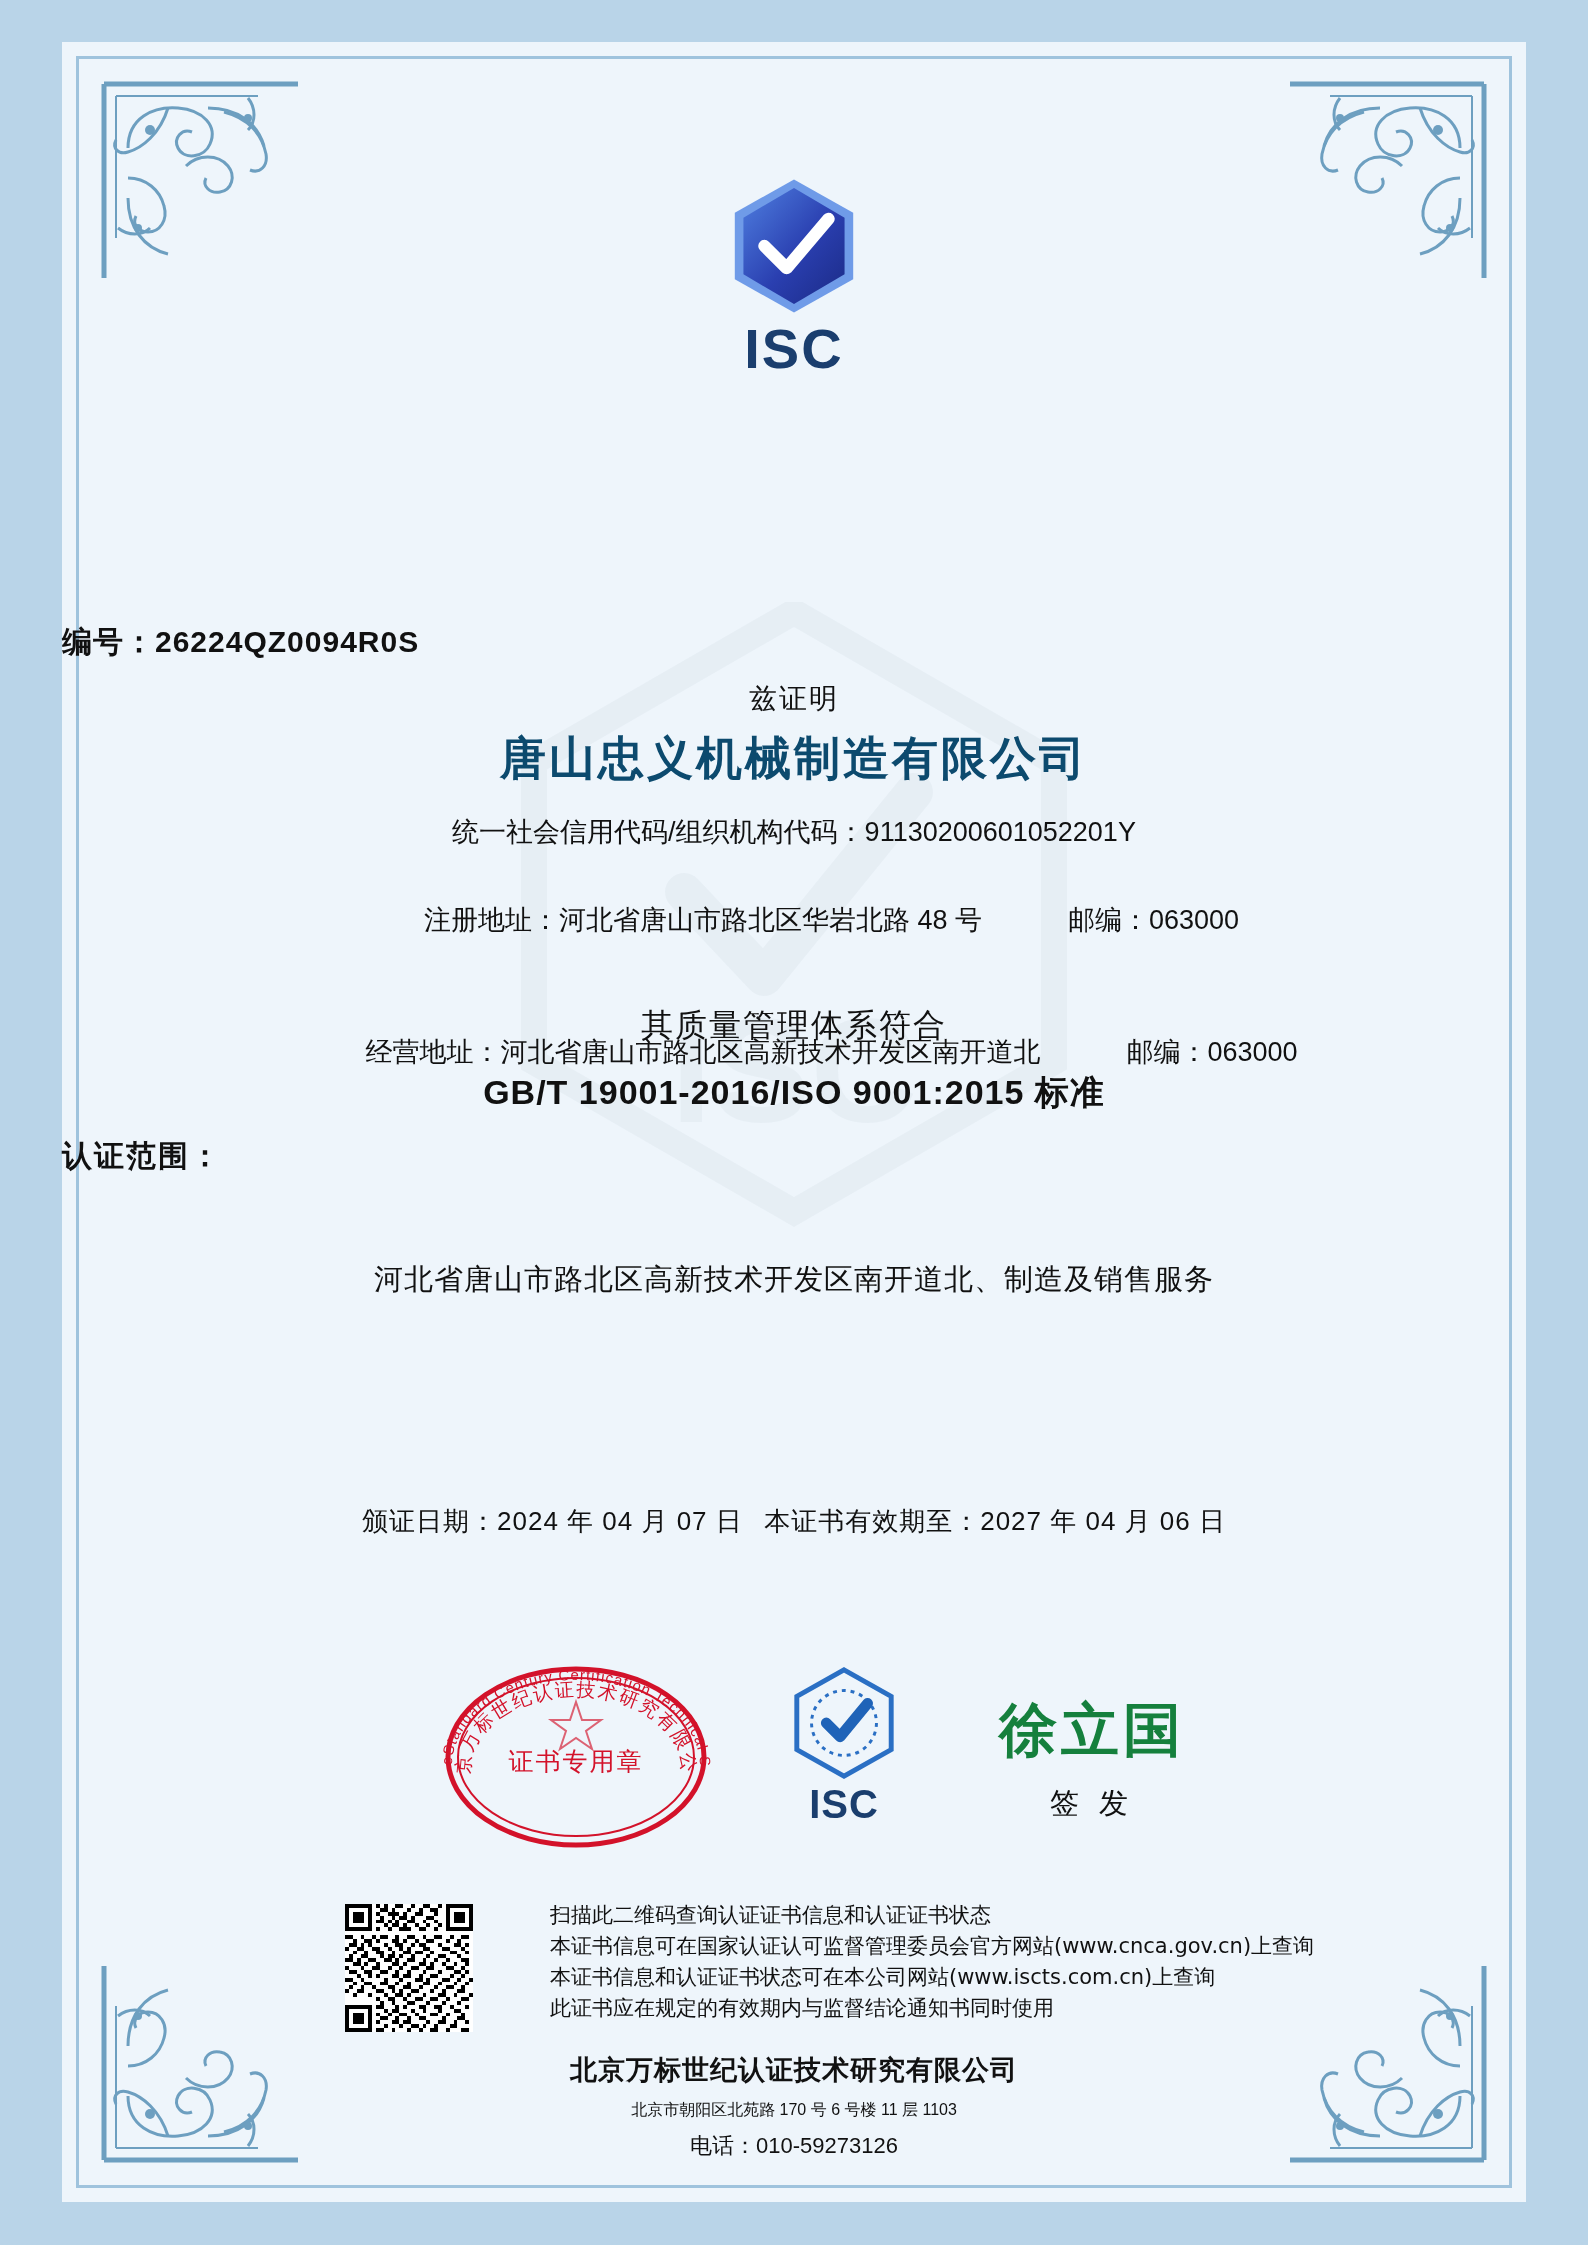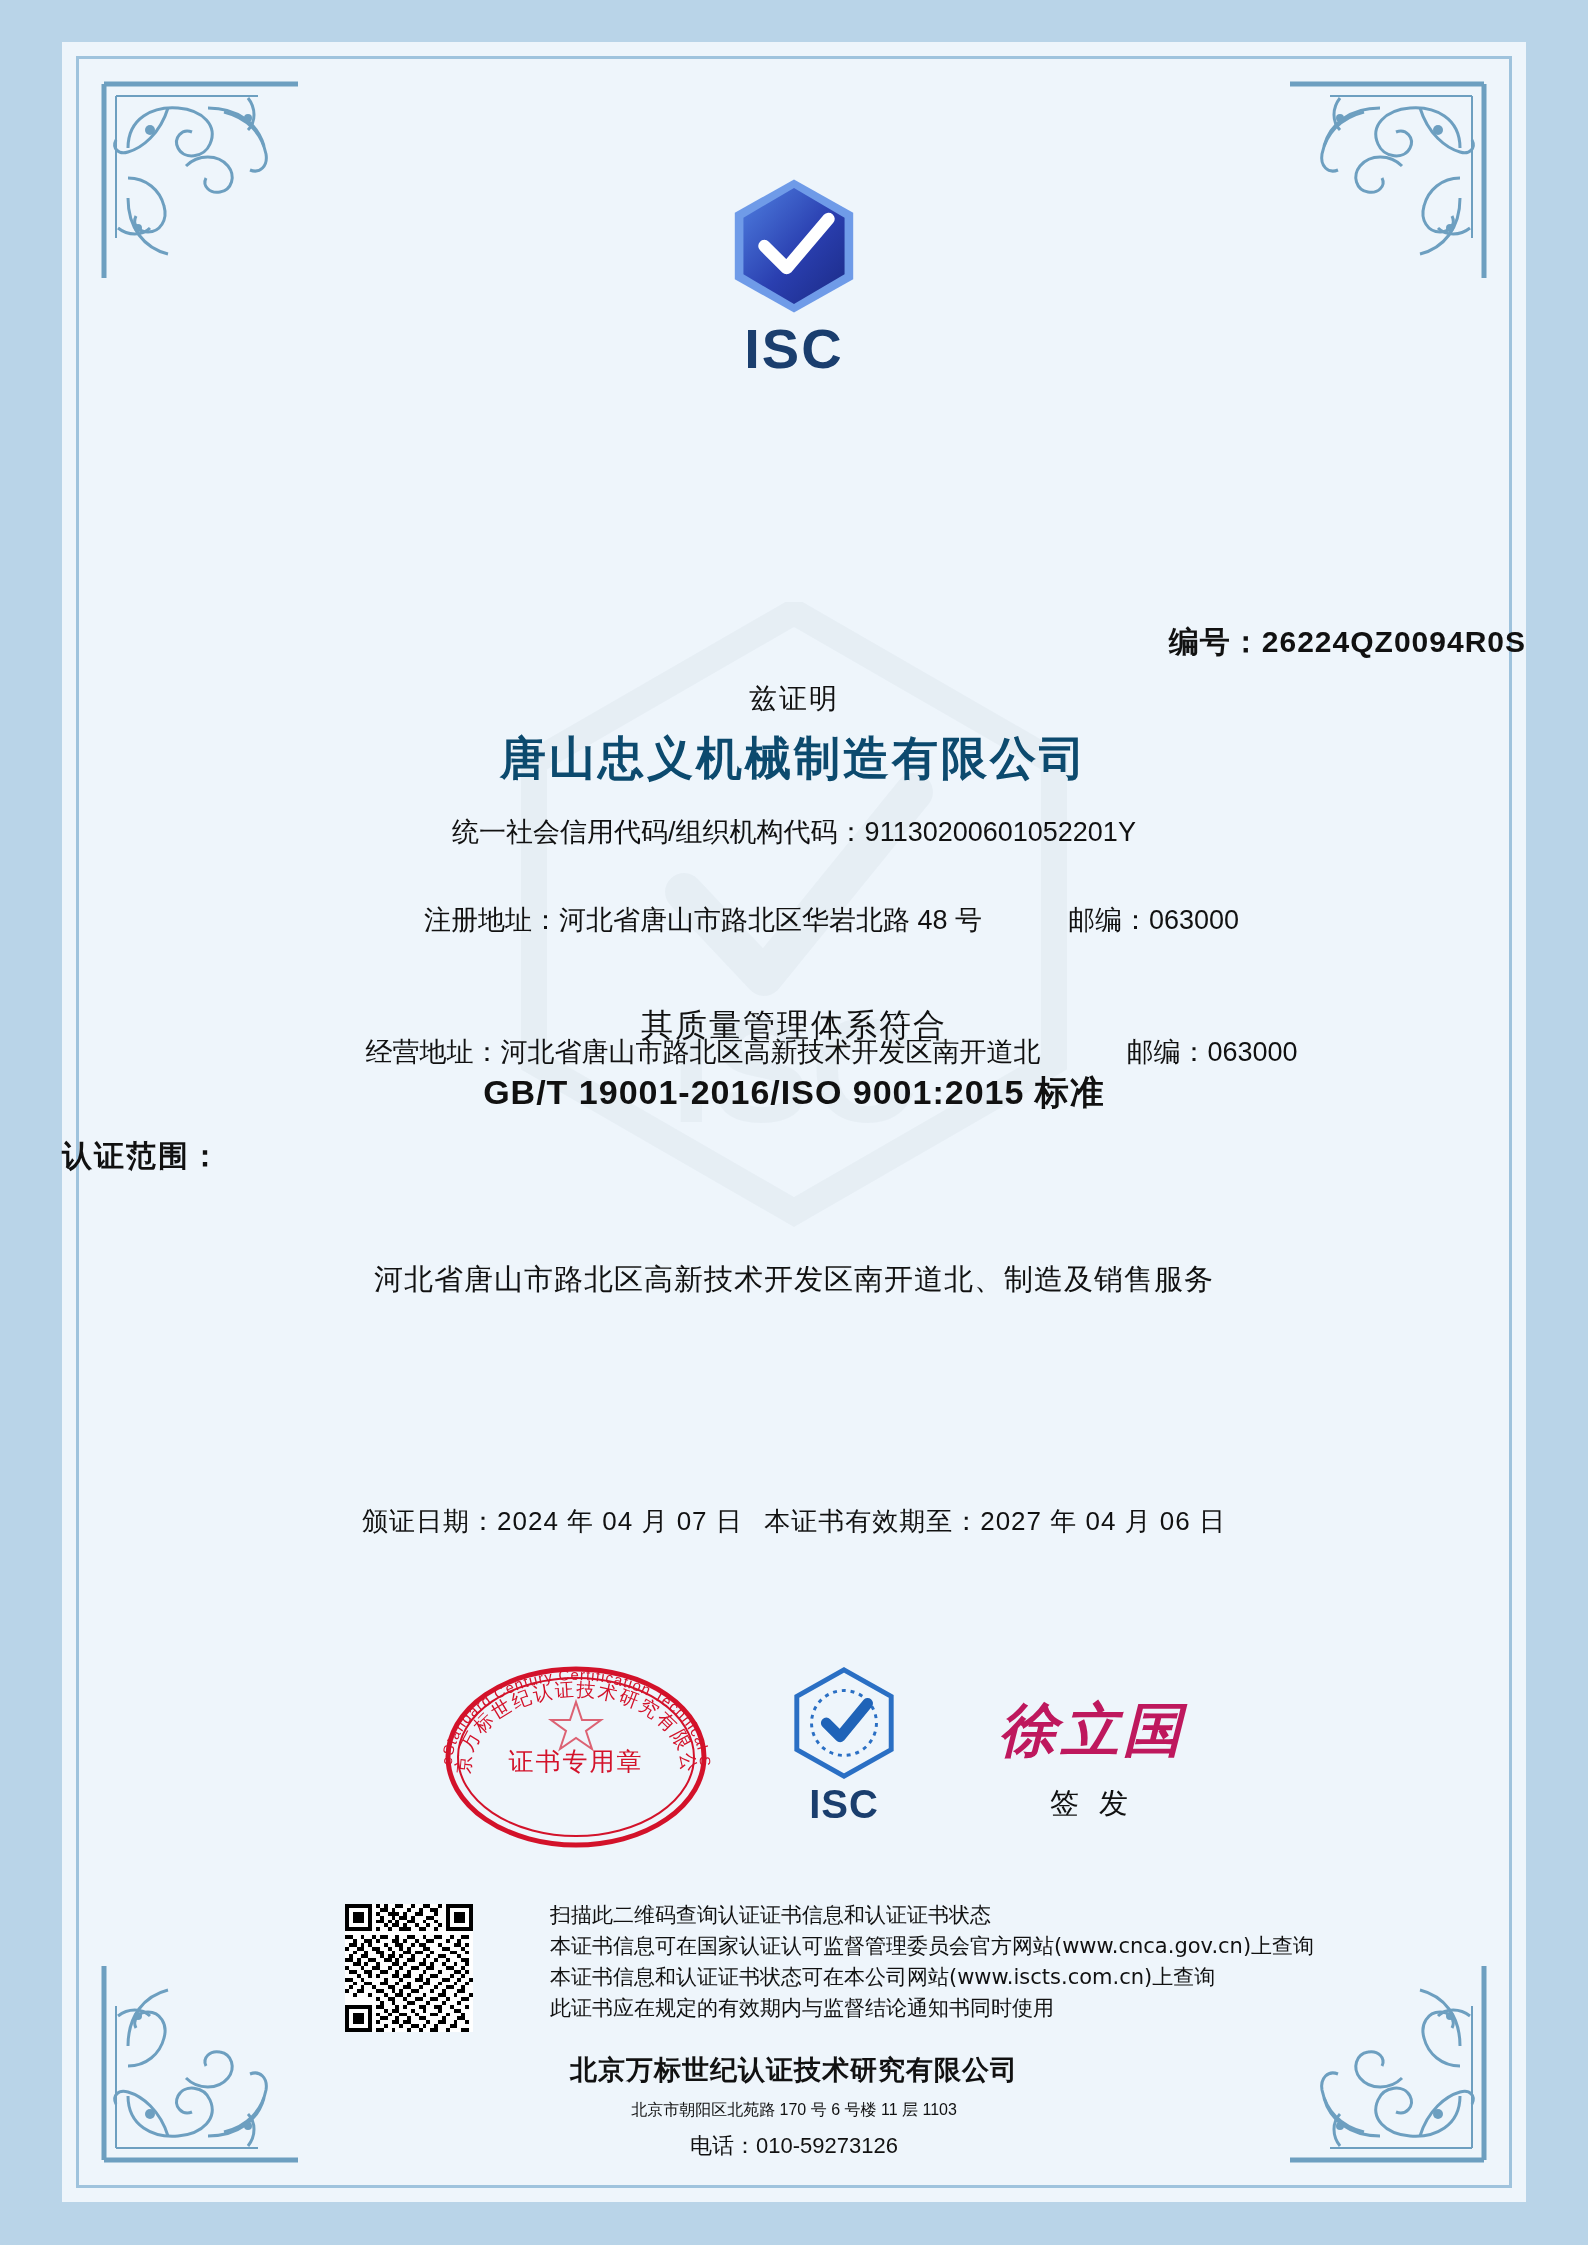--- a/index.html
+++ b/index.html
@@ -100,21 +100,21 @@
     font-weight: bold;
     letter-spacing: 10px;
     color: #111111;
     font-family: "DejaVu Sans", "Liberation Sans", sans-serif;
   }
 
   .cert-no {
     position: absolute;
     left: 0; right: 0;
     top: 580px;
-    text-align: right;
+    text-align: left;
     font-size: 30px;
     font-weight: bold;
     color: #111;
     letter-spacing: 1px;
   }
   .hereby {
     position: absolute;
     left: 0; right: 0;
     top: 638px;
     text-align: center;
@@ -229,23 +229,22 @@
     position: absolute;
     left: 900px;
     top: 1650px;
     width: 260px;
     text-align: center;
   }
   .sig-name {
     font-family: "DejaVu Serif", "Liberation Serif", serif;
     font-size: 58px;
     font-weight: bold;
-    color: #be185d;
+    color: #15803d;
     letter-spacing: 4px;
-    font-style: italic;
   }
   .sig-label {
     margin-top: 14px;
     font-size: 29px;
     color: #111;
     letter-spacing: 6px;
   }
 
   
   .qr {

